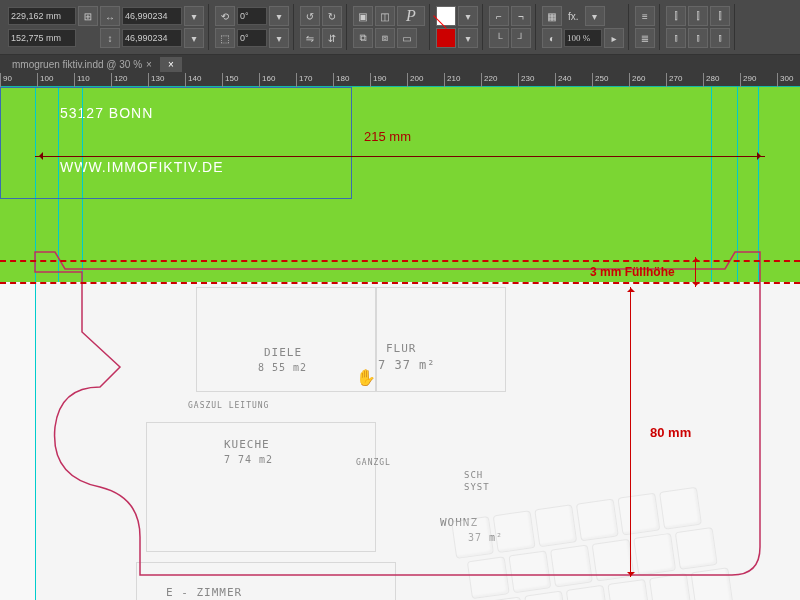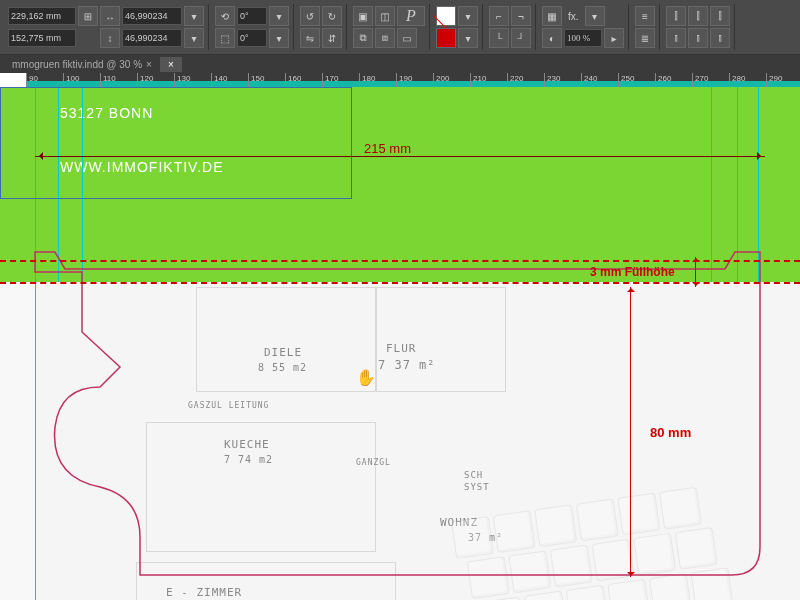--- a/index.html
+++ b/index.html
@@ -6,21 +6,21 @@
 body { width: 800px; height: 600px; font-family: Arial, sans-serif; font-size: 10px; overflow: hidden; background: #fff; }
 .control-bar { background: #4a4a4a; height: 55px; display: flex; padding: 4px; gap: 2px; border-bottom: 1px solid #333; }
 .control-group { display: flex; flex-direction: column; gap: 2px; padding: 2px 4px; border-right: 1px solid #333; }
 .control-row { display: flex; gap: 2px; align-items: center; }
 .input-box { background: #2a2a2a; color: #ccc; border: 1px solid #555; padding: 1px 2px; font-size: 9px; height: 18px; }
 .icon-btn { width: 20px; height: 20px; background: #555; border: 1px solid #666; display: flex; align-items: center; justify-content: center; color: #ccc; font-size: 10px; cursor: pointer; }
 .tab-bar { background: #3a3a3a; height: 18px; display: flex; align-items: center; padding: 0 4px; }
 .tab { padding: 2px 8px; color: #aaa; font-size: 10px; display: flex; align-items: center; gap: 4px; cursor: pointer; }
 .tab.active { background: #555; color: #fff; }
 .tab-close { font-size: 10px; cursor: pointer; }
-.ruler { background: #3a3a3a; height: 14px; position: relative; color: #ccc; font-size: 8px; border-bottom: 6px solid #14b8a6; margin-left: 26px; }
+.ruler { background: #3a3a3a; height: 14px; position: relative; color: #ccc; font-size: 8px; border-bottom: 1px solid #14b8a6; }
 .ruler-mark { position: absolute; top: 0; height: 14px; border-left: 1px solid #888; padding-left: 2px; line-height: 11px; }
 .canvas { position: relative; width: 800px; height: 513px; background: #f8f8f8; overflow: hidden; }
 .green-section { position: absolute; top: 0; left: 0; right: 0; height: 195px; background: #7bd633; }
 .contact-text { position: absolute; left: 60px; font-family: 'Arial', sans-serif; font-size: 14px; color: #fff; letter-spacing: 1px; font-weight: 300; }
 .dim-text { position: absolute; color: #c00; font-size: 11px; font-weight: normal; }
 .guide-v { position: absolute; top: 0; bottom: 0; width: 1px; background: #0cc; }
 .blueprint { position: absolute; top: 195px; left: 0; right: 0; bottom: 0; background: #f5f5f5; overflow: hidden; margin-left: 36px; }
 .blueprint-content { position: absolute; inset: 0; opacity: 0.3; }
 .room-outline { position: absolute; border: 1px solid #999; }
 .room-label { position: absolute; color: #888; font-size: 11px; font-family: monospace; letter-spacing: 1px; }
@@ -241,21 +241,21 @@
   <div style="position:absolute;left:0;top:0;width:352px;height:112px;border:1px solid #3a6db0;pointer-events:none"></div>
 
   <div style="position:absolute;left:0;top:173px;right:0;border-top:2px dashed #c00"></div>
   <div style="position:absolute;left:0;top:195px;right:0;border-top:2px dashed #c00"></div>
 
   <div style="position:absolute;left:35px;top:62px;right:35px;height:14px">
     <div style="border-top:1px solid #700;position:absolute;left:0;right:0;top:7px"></div>
     <div style="position:absolute;left:0;top:3px;border:4px solid transparent;border-right-color:#700"></div>
     <div style="position:absolute;right:0;top:3px;border:4px solid transparent;border-left-color:#700"></div>
   </div>
-  <div class="dim-text" style="left:364px;top:54px;color:#a00;font-size:13px">215 mm</div>
+  <div class="dim-text" style="left:364px;top:42px;color:#a00;font-size:13px">215 mm</div>
 
   <div class="dim-text" style="left:590px;top:178px;font-size:12px;font-weight:bold">3 mm Füllhöhe</div>
   <div style="position:absolute;left:695px;top:170px;height:30px;border-left:1px solid #c00">
     <div style="position:absolute;left:-4px;top:-3px;border:4px solid transparent;border-bottom-color:#c00"></div>
     <div style="position:absolute;left:-4px;bottom:-3px;border:4px solid transparent;border-top-color:#c00"></div>
   </div>
 
   <div class="dim-text" style="left:650px;top:338px;font-size:13px;font-weight:bold">80 mm</div>
   <div style="position:absolute;left:630px;top:200px;height:290px;border-left:1px solid #c00">
     <div style="position:absolute;left:-4px;top:-3px;border:4px solid transparent;border-bottom-color:#c00"></div>

